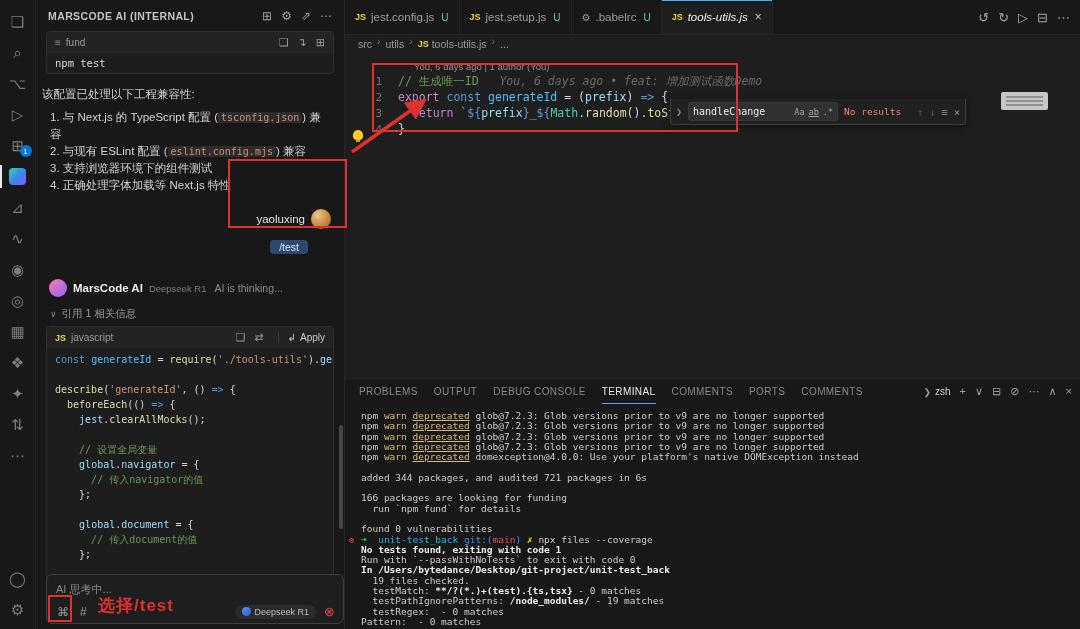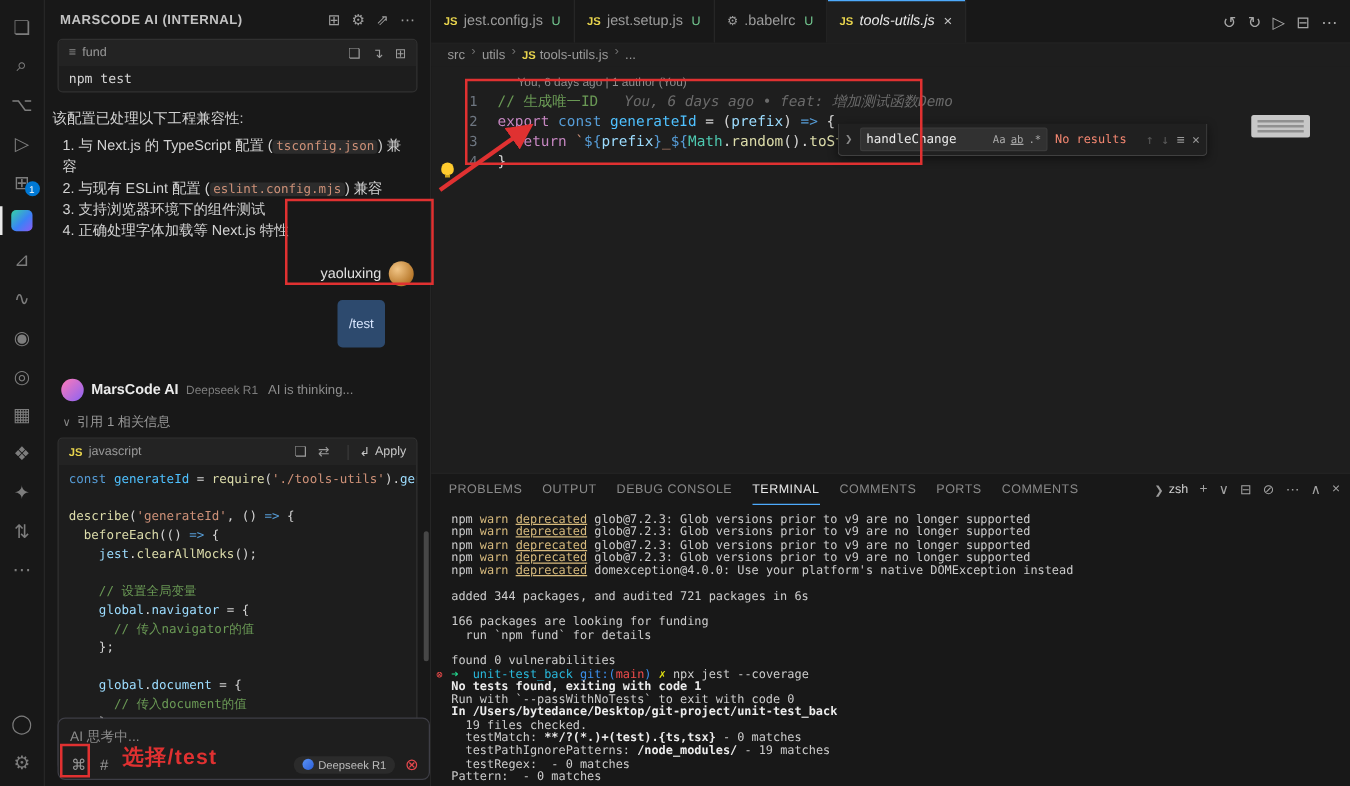--- a/index.html
+++ b/index.html
@@ -33,21 +33,21 @@
   .cb-body.js{font-size:10px;line-height:15px;height:243px;overflow:hidden}
   .js-badge{font-size:9px;font-weight:bold;color:#e8d44d}
   .compat-intro{margin:13px 6px 0;font-size:11.5px;color:#d2d2d2}
   .compat-list{margin:7px 14px 0;font-size:11.5px;color:#d2d2d2}
   .compat-item{line-height:17px}
   .chip{background:#2c2c2c;border-radius:3px;padding:0 3px;font-family:"DejaVu Sans Mono",monospace;font-size:10px;color:#ce9178}
   .user-msg{margin:15px 13px 0;display:flex;flex-direction:column;align-items:flex-end}
   .um-row{display:flex;align-items:center;gap:6px}
   .um-name{font-size:11.5px;color:#e0e0e0}
   .um-avatar{width:20px;height:20px;border-radius:50%;background:radial-gradient(circle at 35% 32%,#f2c687,#b97a2d 70%,#7c4b14)}
-  .um-pill{margin:11px 23px 0 0;background:#2d4a6e;color:#d9e7ff;font-size:10.5px;padding:13px 9px;border-radius:4px;cursor:pointer}
+  .um-pill{margin:11px 23px 0 0;background:#2d4a6e;color:#d9e7ff;font-size:10.5px;padding:1px 9px;border-radius:4px;cursor:pointer}
   .ai-row{margin:25px 13px 0;display:flex;align-items:center;gap:6px}
   .ai-avatar{width:18px;height:18px;border-radius:50%;background:linear-gradient(135deg,#ff7ab8,#8a63f4)}
   .ai-name{font-size:11.5px;font-weight:bold;color:#ebebeb}
   .ai-model{font-size:9.5px;color:#7d7d7d}
   .ai-status{font-size:10.5px;color:#8d8d8d;margin-left:2px}
   .ref-row{margin:10px 14px 0;display:flex;align-items:center;gap:5px;font-size:10.5px;color:#9a9a9a;cursor:pointer}
   .ref-chev{font-size:9px;color:#8a8a8a}
   .cc-line{height:15px}
   .chat-scrollbar{position:absolute;right:1px;top:425px;width:4px;height:104px;background:#474747;border-radius:2px}
   .chat-input{position:absolute;left:10px;right:0;bottom:5px;height:50px;border:1px solid #3e3e46;border-radius:6px;background:#1e1e1e;padding:7px 9px}
@@ -397,21 +397,21 @@
           <div class="tline"><span class="">npm </span><span class="tw">warn</span><span class=""> </span><span class="twu">deprecated</span><span class=""> glob@7.2.3: Glob versions prior to v9 are no longer supported</span></div>
           <div class="tline"><span class="">npm </span><span class="tw">warn</span><span class=""> </span><span class="twu">deprecated</span><span class=""> glob@7.2.3: Glob versions prior to v9 are no longer supported</span></div>
           <div class="tline"><span class="">npm </span><span class="tw">warn</span><span class=""> </span><span class="twu">deprecated</span><span class=""> domexception@4.0.0: Use your platform's native DOMException instead</span></div>
           <div class="tline">&nbsp;</div>
           <div class="tline"><span class="">added 344 packages, and audited 721 packages in 6s</span></div>
           <div class="tline">&nbsp;</div>
           <div class="tline"><span class="">166 packages are looking for funding</span></div>
           <div class="tline"><span class="">  run `npm fund` for details</span></div>
           <div class="tline">&nbsp;</div>
           <div class="tline"><span class="">found 0 vulnerabilities</span></div>
-          <div class="tline"><span class="tdeco">⊗</span><span class="tg">➜  </span><span class="tc">unit-test_back </span><span class="tb">git:(</span><span class="tr">main</span><span class="tb">) </span><span class="ty">✗ </span><span class="">npx jest --coverage</span></div>
+          <div class="tline"><span class="tdeco">⊗</span><span class="tg">➜  </span><span class="tc">unit-test_back </span><span class="tb">git:(</span><span class="tr">main</span><span class="tb">) </span><span class="ty">✗ </span><span class="">npx files --coverage</span></div>
           <div class="tline"><span class="tbold">No tests found, exiting with code 1</span></div>
           <div class="tline"><span class="">Run with `--passWithNoTests` to exit with code 0</span></div>
           <div class="tline"><span class="tbold">In /Users/bytedance/Desktop/git-project/unit-test_back</span></div>
           <div class="tline"><span class="">  19 files checked.</span></div>
           <div class="tline"><span class="">  testMatch: </span><span class="tbold">**/?(*.)+(test).{ts,tsx}</span><span class=""> - 0 matches</span></div>
           <div class="tline"><span class="">  testPathIgnorePatterns: </span><span class="tbold">/node_modules/</span><span class=""> - 19 matches</span></div>
           <div class="tline"><span class="">  testRegex: </span><span class=""> - 0 matches</span></div>
           <div class="tline"><span class="">Pattern: </span><span class=""> - 0 matches</span></div>
         </div>
     </div>

